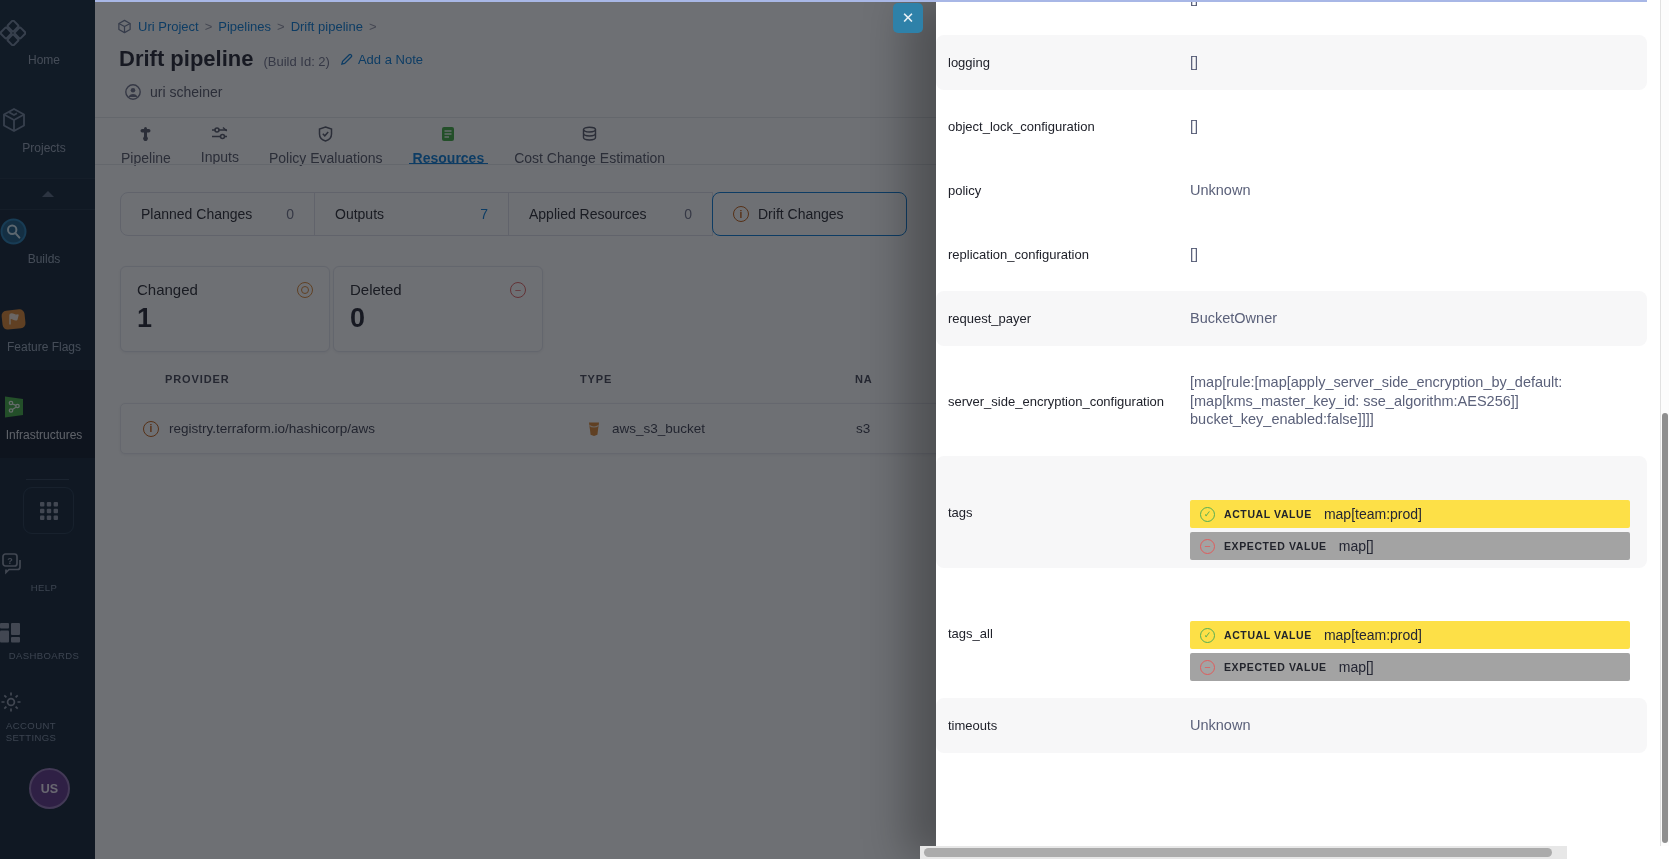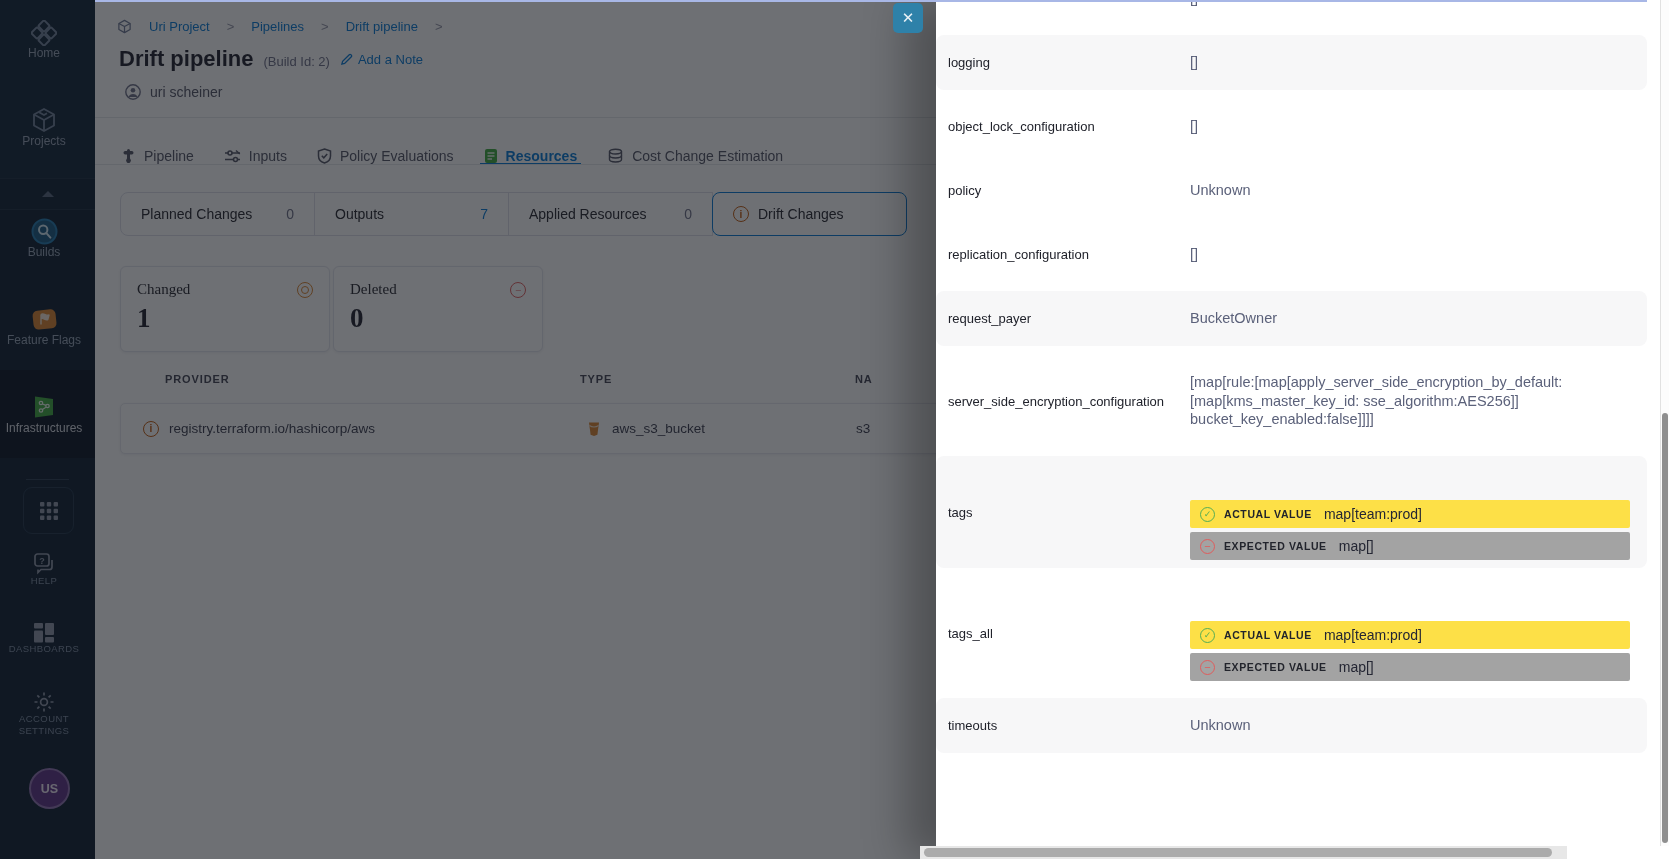--- a/index.html
+++ b/index.html
@@ -7,60 +7,60 @@
     width:1669px;height:859px;position:relative;overflow:hidden;
     background:#fff;font-family:"Liberation Sans",sans-serif;
     -webkit-font-smoothing:antialiased;
   }
   
   .sidebar{position:absolute;left:0;top:0;width:95px;height:859px;background:#081a2c;z-index:1;}
   .sb-sec-top{position:absolute;left:0;top:0;width:95px;height:178px;background:#0d2033;}
   .sb-chevron-strip{position:absolute;left:0;top:178px;width:95px;height:30px;background:#0a1c2f;
     display:flex;align-items:center;justify-content:center;color:#53627a;font-size:11px;
     border-top:1px solid #15283c;border-bottom:1px solid #15283c;}
-  .sb-item{position:absolute;left:0;width:88px;display:flex;flex-direction:column;align-items:center;}
+  .sb-item{position:absolute;left:0;width:88px;display:flex;flex-direction:column;gap:7px;}
   .sb-label{font-size:12px;color:#93a1b4;text-align:center;line-height:1.25;}
   .sb-label.small{font-size:9.5px;letter-spacing:.4px;color:#7c8aa0;}
   .sb-active-block{position:absolute;left:0;top:370px;width:95px;height:88px;background:#050f1d;}
   .sb-divider{position:absolute;left:26px;top:479px;width:43px;height:1px;background:#26384e;}
   .apps-box{position:absolute;left:23px;top:487px;width:49px;height:45px;border:1px solid #1d3046;border-radius:9px;
     display:flex;align-items:center;justify-content:center;}
   .avatar{position:absolute;left:29px;top:768px;width:37px;height:37px;border-radius:50%;
     background:#5b2e83;border:2px solid #8e6fb0;display:flex;align-items:center;justify-content:center;
     color:#eee7f5;font-size:12.5px;font-weight:bold;}
   .collapse-handle{position:absolute;left:95px;top:745px;width:17px;height:58px;background:#222c3a;
     border-radius:0 12px 12px 0;z-index:2;display:flex;align-items:center;justify-content:center;}
   .collapse-arrow{width:0;height:0;border-top:6px solid transparent;border-bottom:6px solid transparent;border-left:8px solid #5f6a7a;}
   
   .main{position:absolute;left:95px;top:0;right:0;bottom:0;background:#fff;z-index:2;}
-  .breadcrumb{position:absolute;left:22px;top:19px;display:flex;align-items:center;gap:17px;font-size:13px;color:#6b6d85;}
+  .breadcrumb{position:absolute;left:22px;top:19px;display:flex;align-items:center;gap:6px;font-size:13px;color:#6b6d85;}
   .bc-link{color:#0278d5;cursor:pointer;}
   .bc-sep{color:#9293a5;}
   .page-title-row{position:absolute;left:24px;top:46px;display:flex;align-items:baseline;gap:10px;}
   .page-title{font-size:22px;font-weight:bold;color:#1c1c28;}
   .build-id{font-size:13px;color:#6b6d85;}
   .add-note{display:flex;align-items:center;gap:5px;color:#0278d5;font-size:13px;cursor:pointer;}
   .author-row{position:absolute;left:30px;top:84px;display:flex;align-items:center;gap:9px;font-size:14px;color:#4f5162;}
   .hairline{position:absolute;left:0;right:0;height:1px;background:#e5e6eb;}
   .tabs{position:absolute;left:26px;top:126px;display:flex;gap:30px;height:38px;align-items:center;}
-  .tab{display:flex;align-items:flex-end;gap:8px;font-size:14px;color:#4f5162;cursor:pointer;height:38px;position:relative;}
+  .tab{display:flex;align-items:center;gap:8px;font-size:14px;color:#4f5162;cursor:pointer;height:38px;position:relative;flex-direction:column;}
   .tab.active{color:#0278d5;font-weight:bold;}
   .tab.active:after{content:"";position:absolute;left:-4px;right:-4px;bottom:-1px;height:2px;background:#0278d5;}
   
   .chips{position:absolute;left:25px;top:192px;display:flex;}
   .chip{width:195px;height:44px;background:#fff;border:1px solid #dcdee8;display:flex;align-items:center;
     justify-content:space-between;padding:0 20px;box-sizing:border-box;font-size:14px;color:#22222a;cursor:pointer;margin-left:-1px;}
   .chip:first-child{border-radius:8px 0 0 8px;margin-left:0;}
   .chip .count{color:#6b6d85;}
   .chip .count.blue{color:#0278d5;}
   .chip.selected{border:1px solid #0278d5;border-radius:8px;z-index:1;justify-content:flex-start;gap:9px;}
   
   .cards{position:absolute;left:25px;top:266px;display:flex;gap:3px;}
   .sum-card{width:210px;height:86px;background:#fff;border:1px solid #e3e4ec;border-radius:6px;
-    box-shadow:0 1px 3px rgba(40,41,61,.08);padding:14px 16px;box-sizing:border-box;font-family:Liberation Serif, serif;}
+    box-shadow:0 1px 3px rgba(40,41,61,.08);padding:14px 16px;box-sizing:border-box;}
   .sum-card .lrow{display:flex;align-items:center;justify-content:space-between;font-size:15px;color:#22222a;}
   .sum-card .num{font-size:27px;font-weight:bold;color:#1c1c28;margin-top:5px;}
   
   .tbl-head{position:absolute;top:373px;font-size:11px;font-weight:bold;letter-spacing:.9px;color:#3f4150;}
   .tbl-row{position:absolute;left:25px;top:403px;width:1470px;height:49px;background:#fff;border:1px solid #e7e8ee;
     border-radius:5px;box-shadow:0 1px 3px rgba(40,41,61,.08);}
   .cell{position:absolute;top:0;height:49px;display:flex;align-items:center;gap:10px;font-size:13.5px;color:#37394a;}
   
   .ring-icon{width:16px;height:16px;border-radius:50%;box-sizing:border-box;display:flex;align-items:center;justify-content:center;flex:none;}
   .info-ring{border:1.5px solid #c05809;color:#c05809;font-size:10px;font-weight:bold;}

